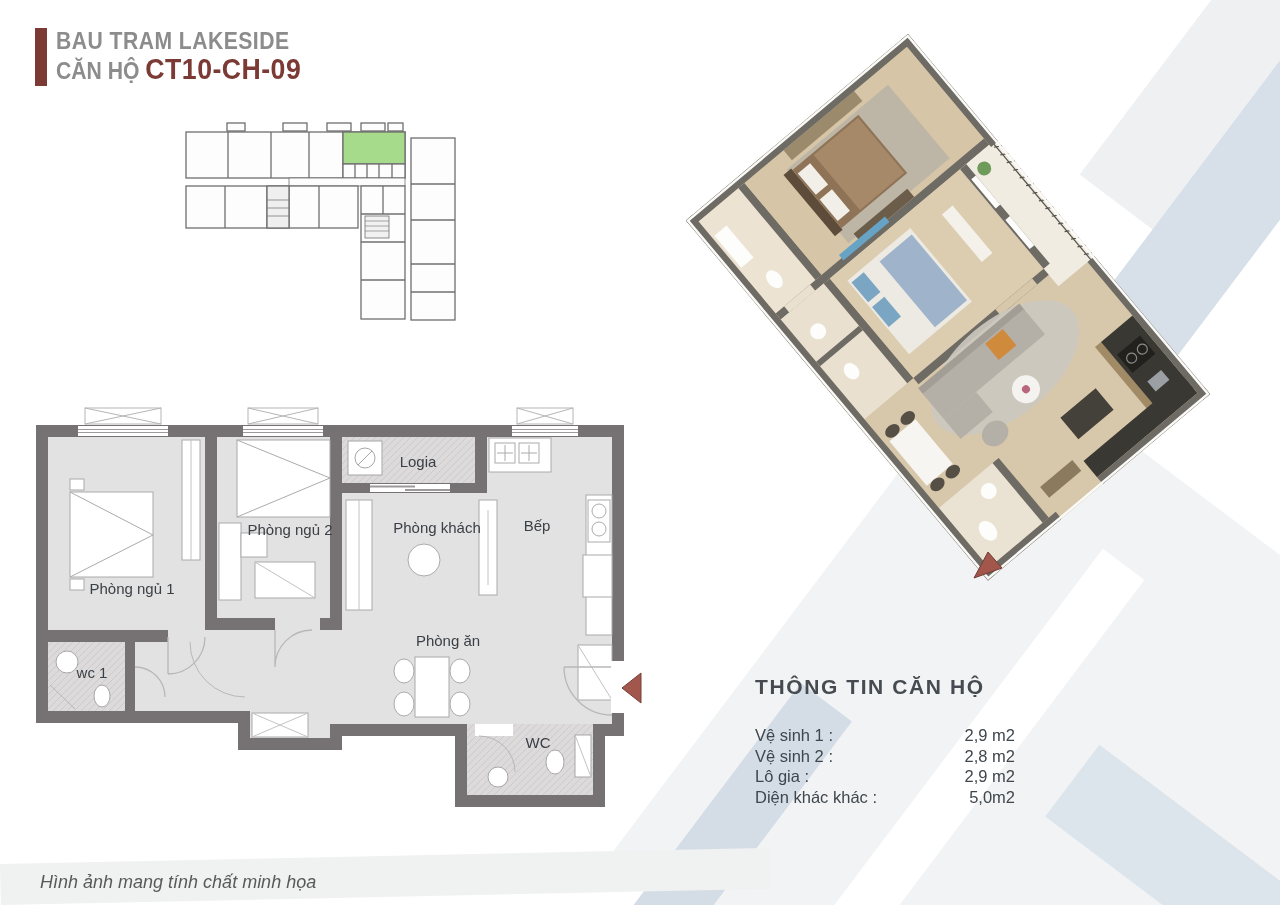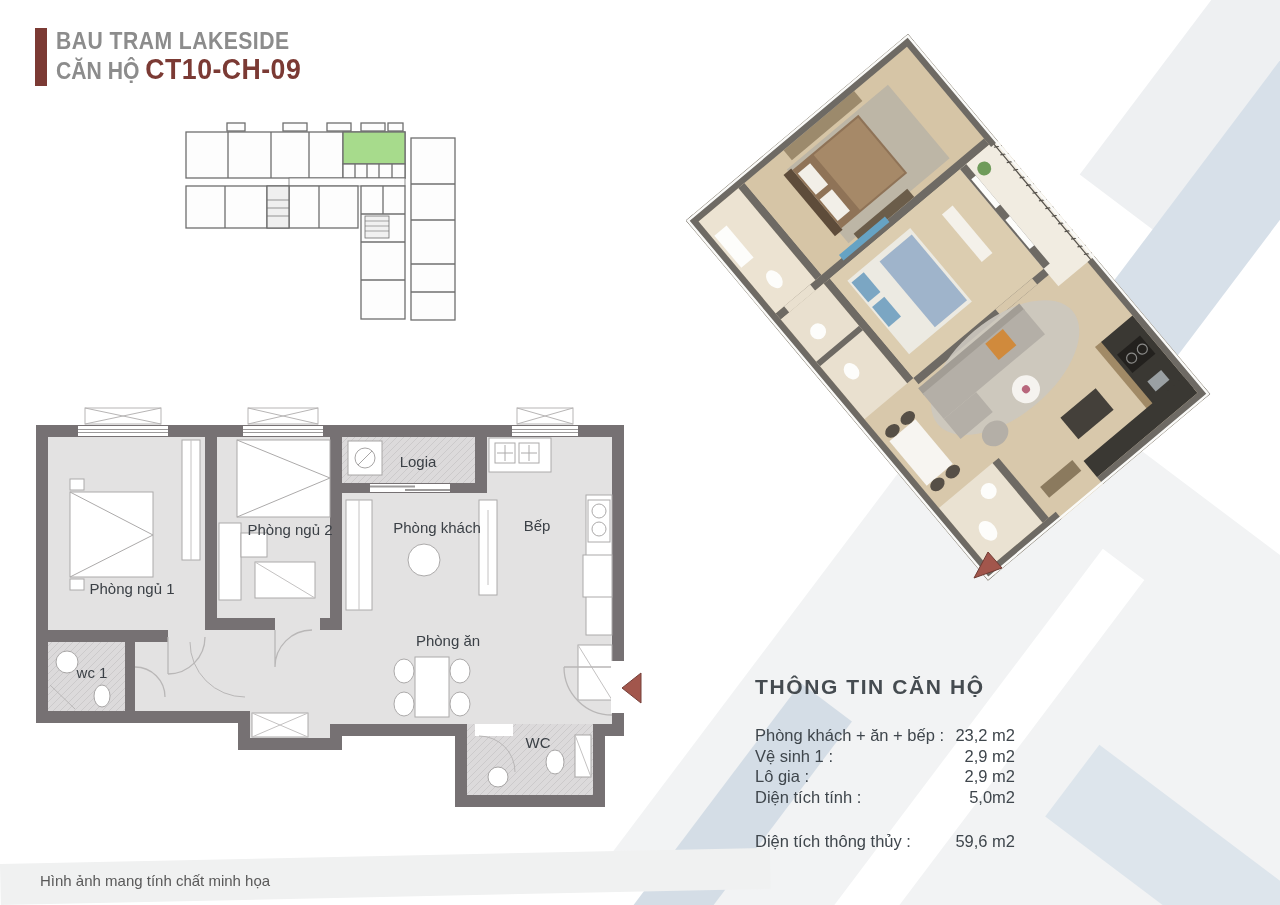--- a/index.html
+++ b/index.html
@@ -20,21 +20,21 @@
   .title-bar{width:12px;height:58px;background:#7b3a34;margin-right:9px;}
   .title-text{display:flex;flex-direction:column;justify-content:space-between;transform:scaleX(.92);transform-origin:left center;}
   .title-line1{font-size:23px;font-weight:bold;color:#8c8c8c;letter-spacing:.5px;line-height:26px;white-space:nowrap;}
   .title-line2{font-size:23px;font-weight:bold;color:#8c8c8c;line-height:30px;white-space:nowrap;}
   .title-line2 .code{font-size:29px;color:#7b3a34;letter-spacing:.5px;}
   
   .info-panel{left:755px;top:630px;width:260px;z-index:5;margin-top:45px;}
   .info-title{font-size:21px;font-weight:bold;letter-spacing:1.6px;color:#454b50;margin-bottom:26px;white-space:nowrap;}
   .info-row{display:flex;justify-content:space-between;font-size:16.5px;color:#3f464c;line-height:20.6px;white-space:nowrap;}
   .info-gap{height:24px;}
-  .disclaimer{left:40px;top:872px;font-size:15px;color:#595959;z-index:6;}
+  .disclaimer{left:40px;top:872px;font-size:18px;color:#595959;z-index:6;font-style:italic;}
   svg text{font-family:"Liberation Sans","DejaVu Sans",sans-serif;}
 </style>
 </head>
 <body>
 
 <div class="band band-gray-top"></div>
 <div class="band band-blue-top"></div>
 <div class="band band-gray-bottom"></div>
 <div class="band band-white-streak"></div>
 <div class="band band-blue-bottom"></div>
@@ -375,35 +375,31 @@
     <rect x="281" y="290" width="9" height="180" fill="#6e6a64"></rect>
     <rect x="1.5" y="1.5" width="287" height="467" fill="none" stroke="#fafaf8" stroke-width="2.5"></rect>
   </g>
 
   <polygon points="324,578 338,552 352,568" fill="#a2564c" stroke="#703b33" stroke-width="1"></polygon>
 </svg>
 
 <div class="abs info-panel">
   <div class="info-title">THÔNG TIN CĂN HỘ</div>
   <div class="info-row">
-      <span>Phòng khách + ăn + bếp :</span>
-      <span>23,2 m2</span>
+      <span>Vệ sinh 1 :</span>
+      <span>2,9 m2</span>
     </div>
   <div class="info-row">
-      <span>Vệ sinh 1 :</span>
-      <span>2,9 m2</span>
+      <span>Vệ sinh 2 :</span>
+      <span>2,8 m2</span>
     </div>
   <div class="info-row">
       <span>Lô gia :</span>
       <span>2,9 m2</span>
     </div>
   <div class="info-row">
-      <span>Diện tích tính :</span>
+      <span>Diện khác khác :</span>
       <span>5,0m2</span>
     </div>
   <div class="info-gap"></div>
-  <div class="info-row">
-      <span>Diện tích thông thủy :</span>
-      <span>59,6 m2</span>
-    </div>
 </div>
 
 <div class="abs disclaimer">Hình ảnh mang tính chất minh họa</div>
 
 </body></html>

